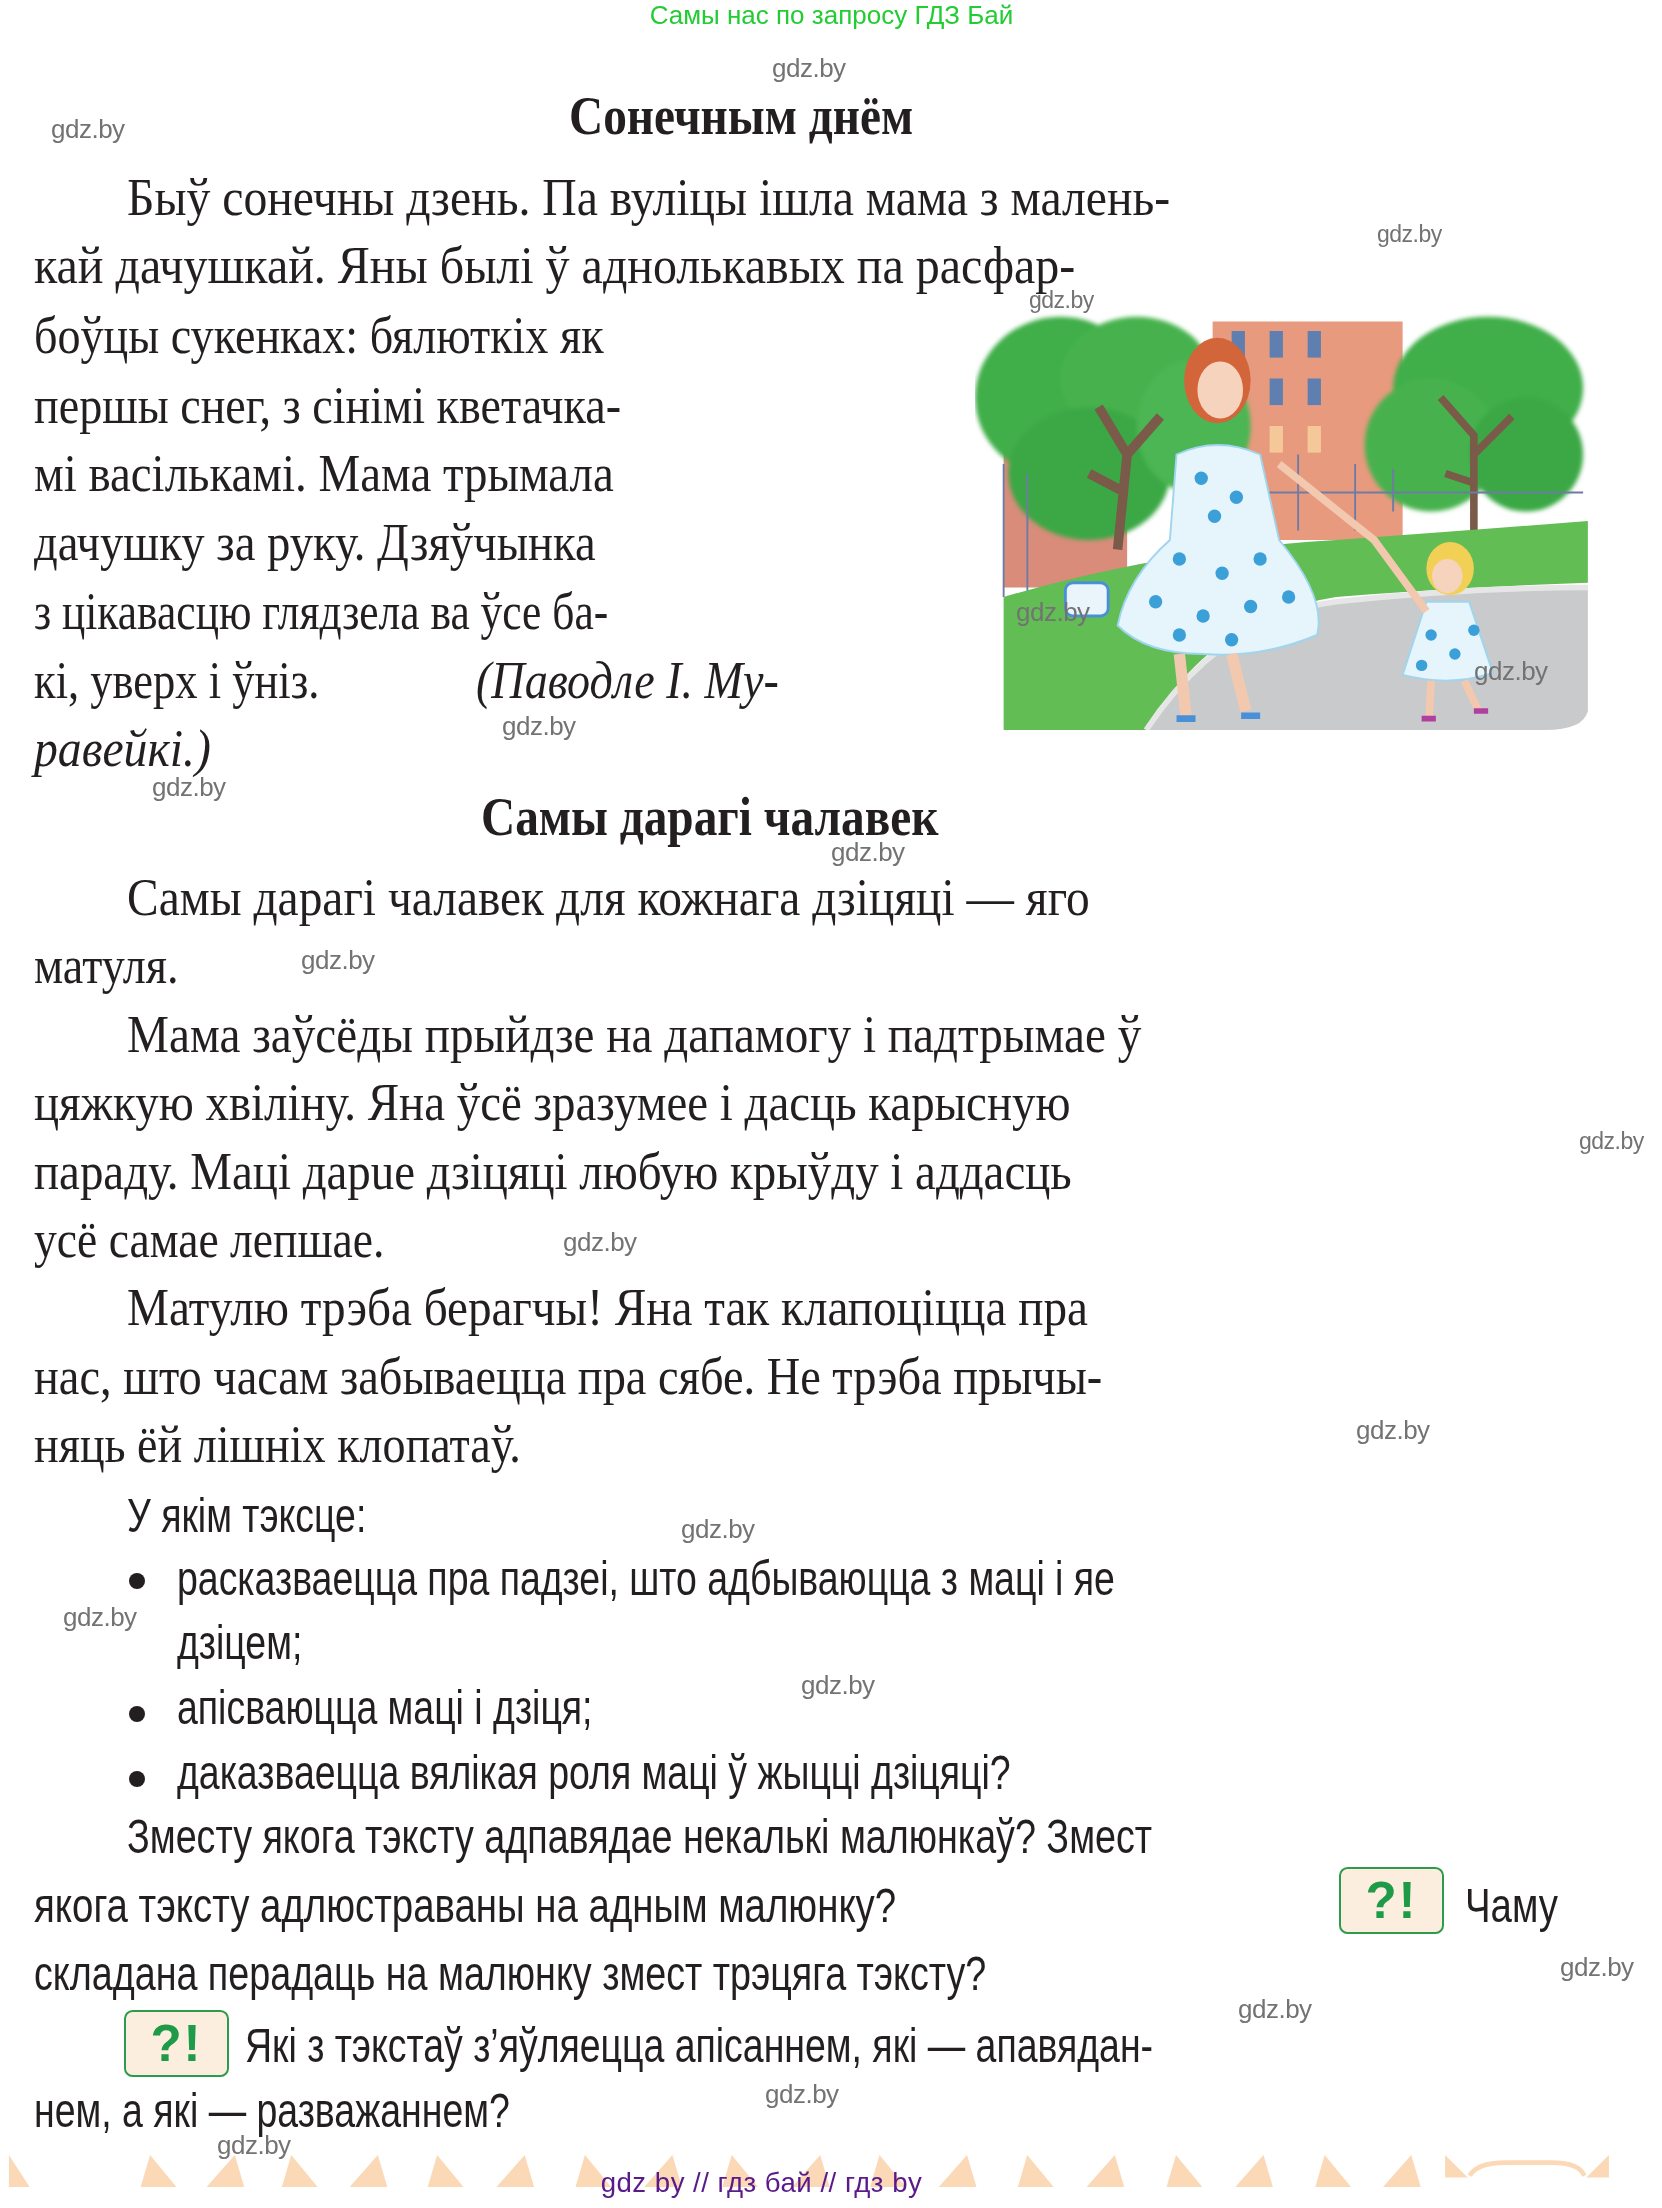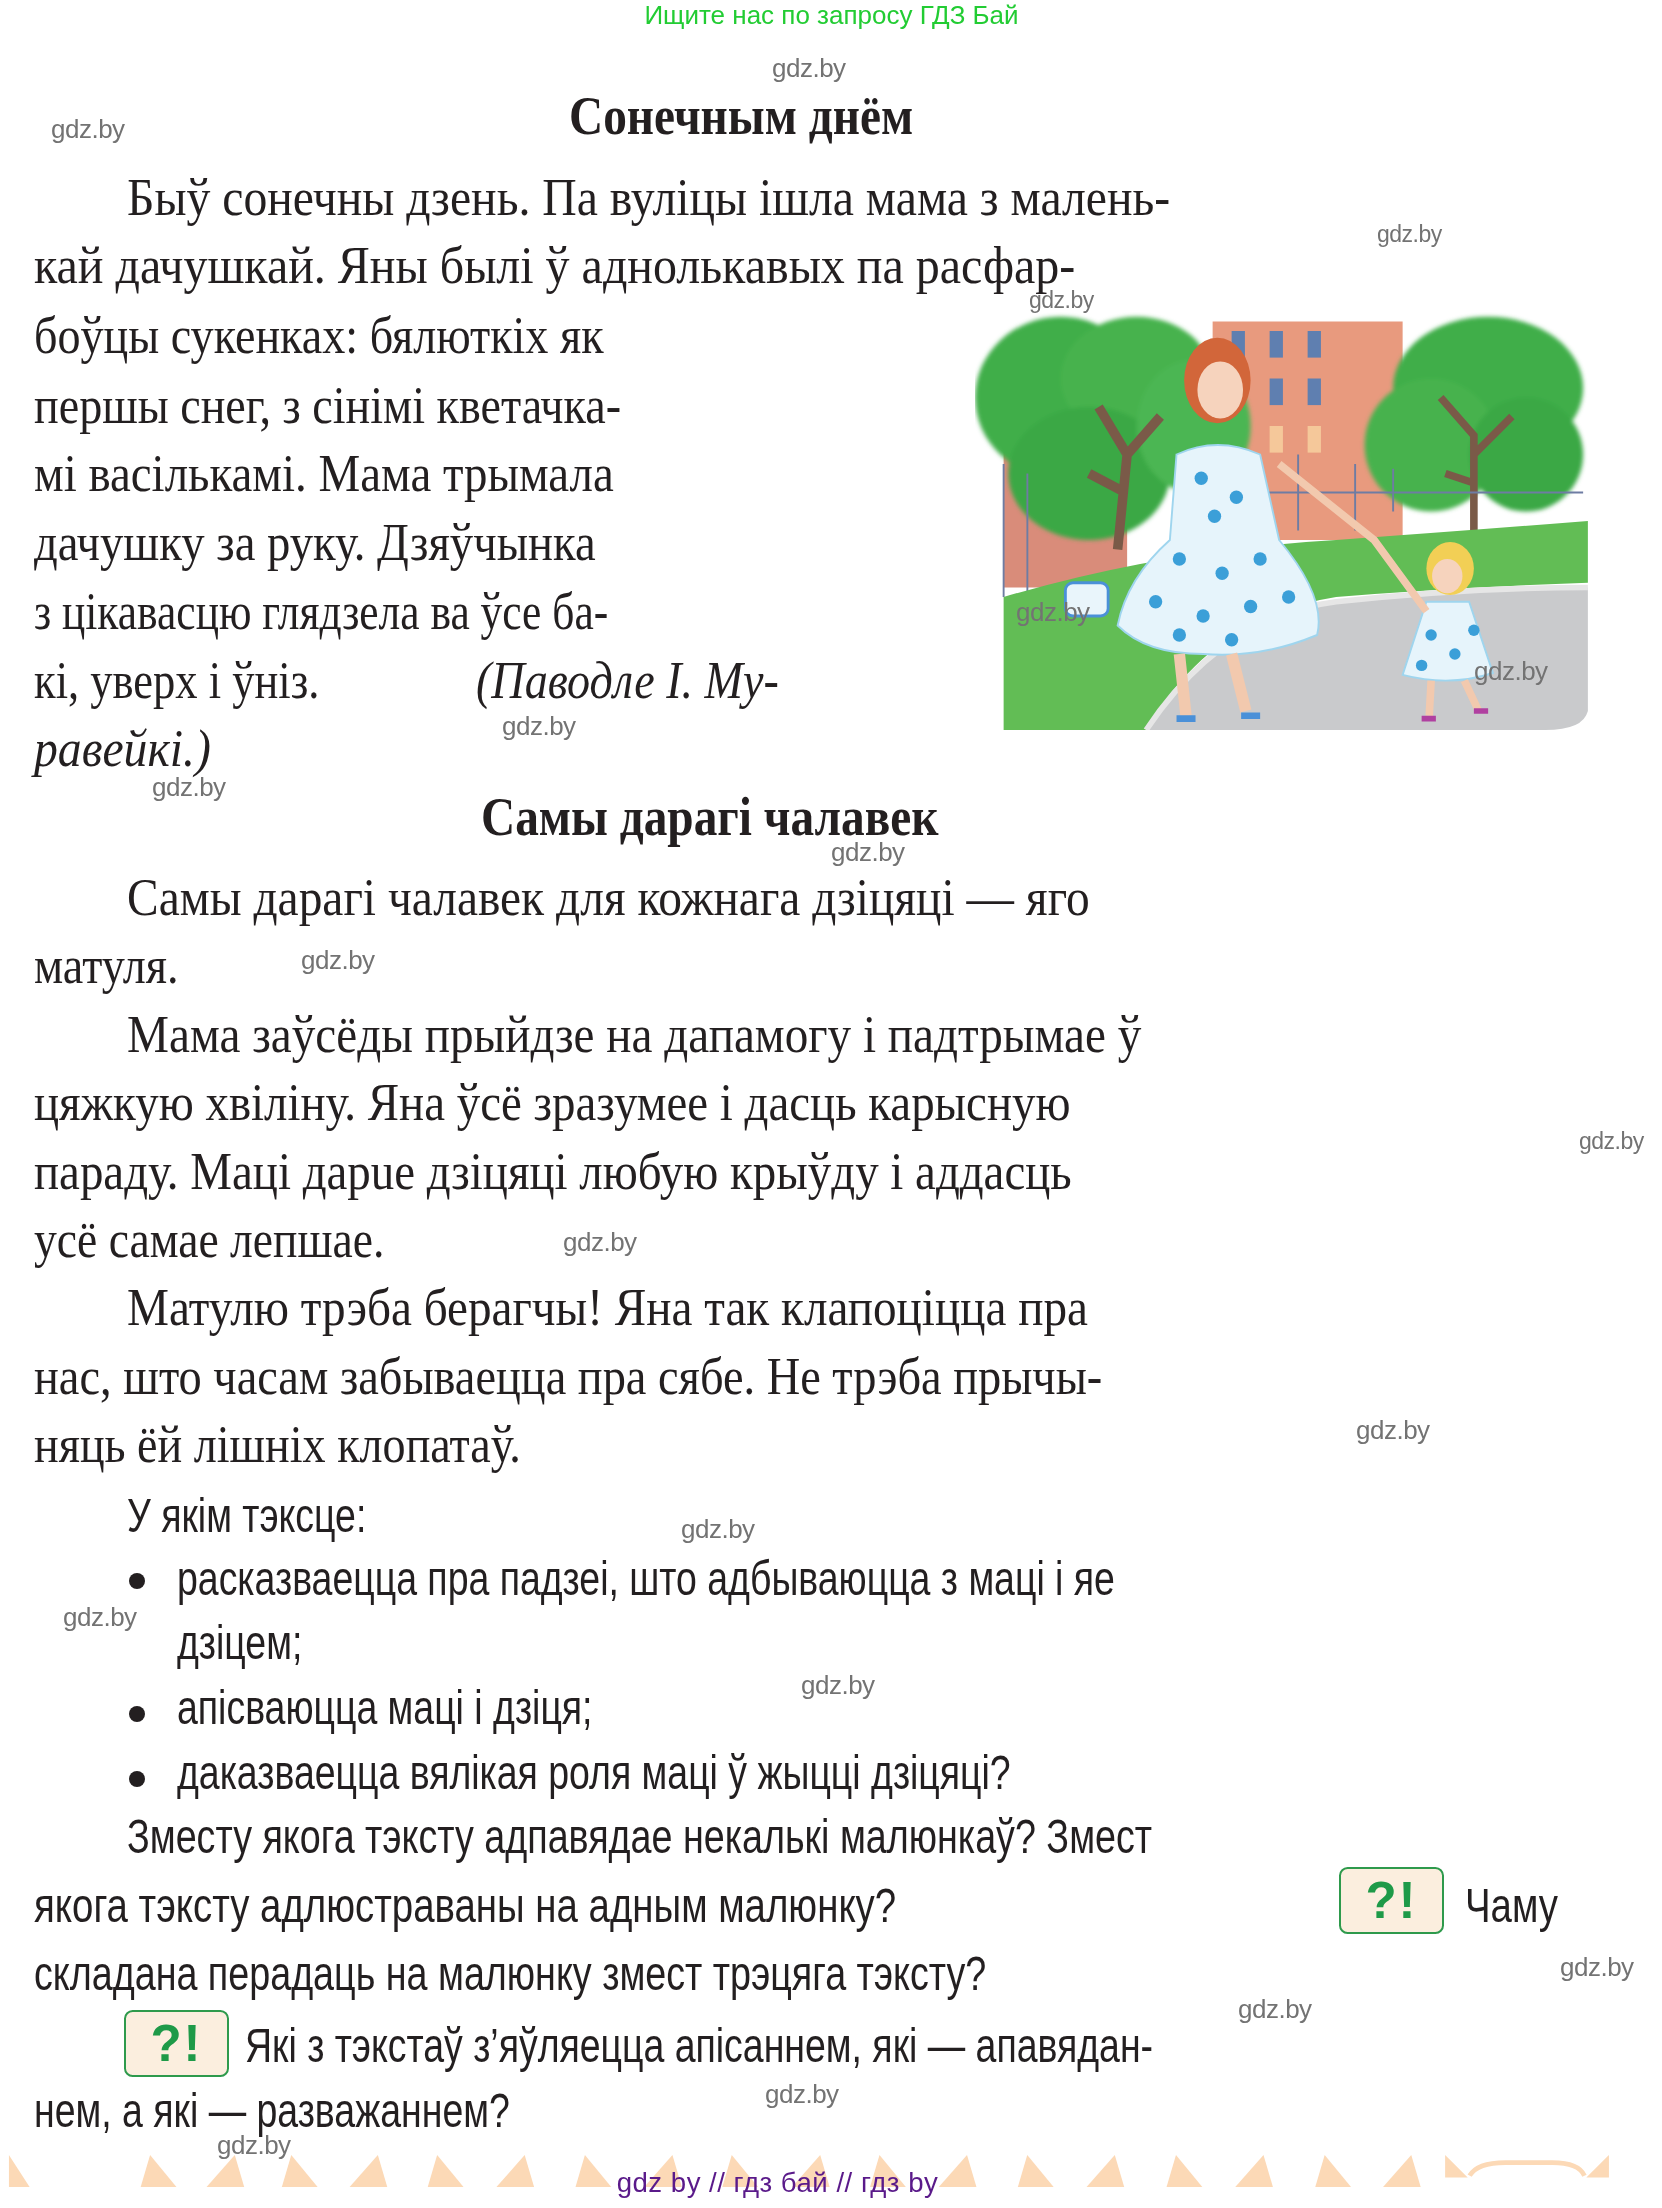--- a/index.html
+++ b/index.html
@@ -31,26 +31,26 @@
 
   
   .badge { width: 105px; height: 67px; background: #fbeede; border: 2.9px solid #2e9a4c; border-radius: 8.6px; display: flex; align-items: center; justify-content: center; font-family: "Liberation Sans", "DejaVu Sans", sans-serif; font-weight: bold; font-size: 51px; color: #1e9a48; letter-spacing: 1.9px; }
 
   
   .illus { left: 975px; top: 312px; width: 613px; height: 418px; }
 
   
   .deco { left: 0; top: 2155px; width: 1663px; height: 32px; }
 
-  .footer { left: 16px; width: 1523px; top: 2167px; text-align: center; font-size: 27.6px; color: #5a1a8a; letter-spacing: 0.5px; }
+  .footer { left: 0; width: 1523px; top: 2167px; text-align: center; font-size: 27.6px; color: #5a1a8a; letter-spacing: 0.5px; }
 </style>
 </head>
 <body>
 
-<div class="abs top-banner sans">Ищите нас по запросу ГДЗ Бай</div>
+<div class="abs top-banner sans">Самы нас по запросу ГДЗ Бай</div>
 
 <div class="abs wm sans" style="left:772px;top:53px;">gdz.by</div>
 <div class="abs wm sans" style="left:51px;top:114px;">gdz.by</div>
 
 <div class="abs title serif" style="left:569px;top:84px;">Сонечным днём</div>
 
 <div class="abs line serif" style="left:127px;top:164px;transform:scaleX(0.90);">Быў сонечны дзень. Па вуліцы ішла мама з малень-</div>
 <div class="abs wm sm sans" style="left:1377px;top:221px;">gdz.by</div>
 <div class="abs line serif" style="left:34px;top:232px;transform:scaleX(0.905);">кай дачушкай. Яны былі ў аднолькавых па расфар-</div>
 <div class="abs wm sm sans" style="left:1029px;top:287px;">gdz.by</div>

